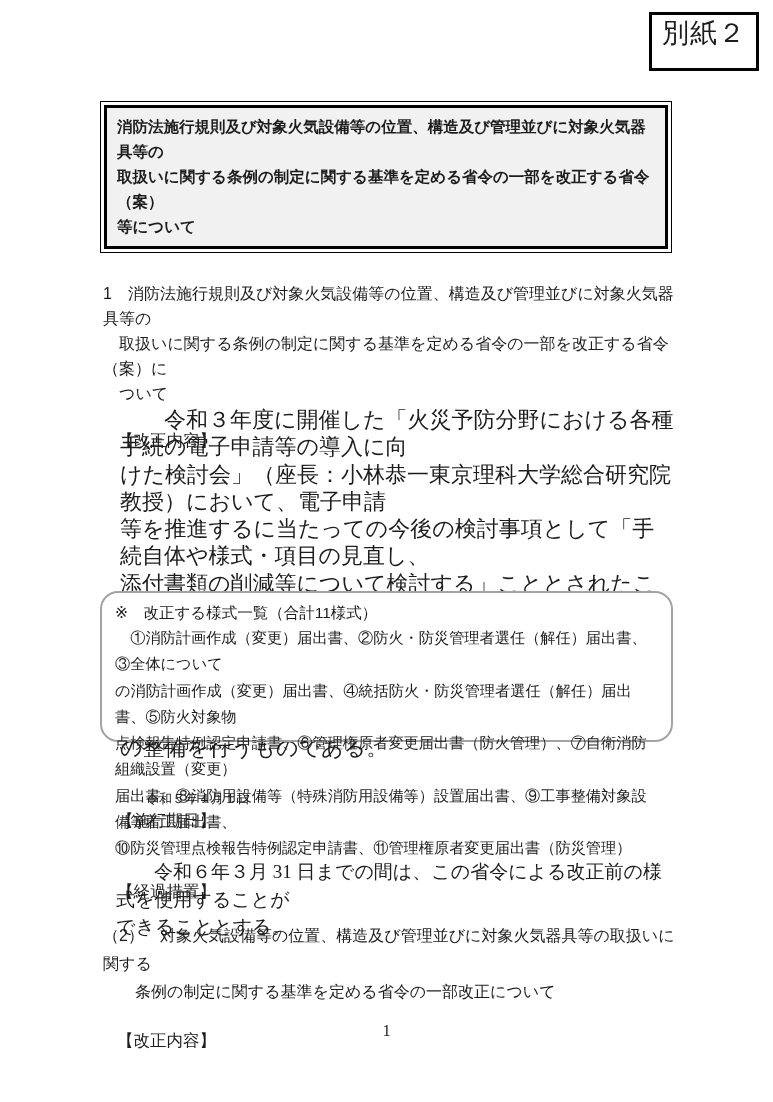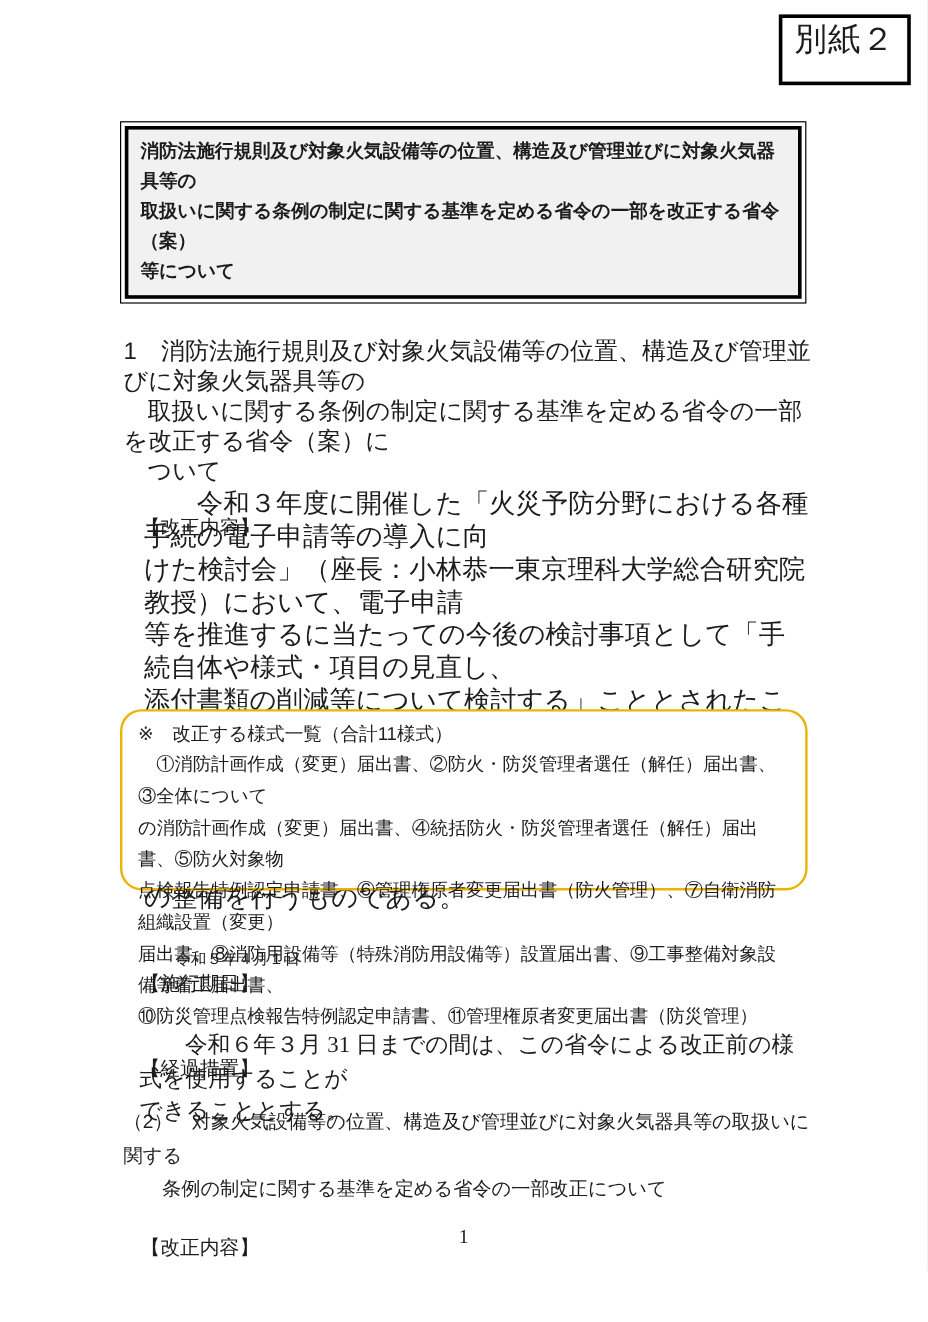--- a/index.html
+++ b/index.html
@@ -41,21 +41,21 @@
 
   .dateblock{
     position:absolute;top:206px;right:113px;
     text-align:right;
     font-size:17px;line-height:26px;
   }
 
   .sec1-heading{
     position:absolute;top:281px;left:103px;width:575px;
     font-family:"Liberation Sans","DejaVu Sans",sans-serif;
-    font-size:20px;line-height:25px;
+    font-size:16px;line-height:25px;
   }
   .sub1-heading{
     position:absolute;top:354px;left:103px;width:575px;
     font-family:"Liberation Sans","DejaVu Sans",sans-serif;
     font-size:16px;line-height:22px;
   }
   .label-heading{
     position:absolute;left:117px;
     font-family:"Liberation Sans","DejaVu Sans",sans-serif;
     font-size:16.5px;line-height:22px;margin-top:48px;
@@ -63,21 +63,21 @@
   .kaisei1-label{top:381px;}
   .kaisei1-body{
     position:absolute;top:406px;left:120px;width:556px;
     font-size:22px;line-height:27.3px;
     text-indent:2em;
   }
 
   .note-box{
     position:absolute;top:591px;left:100px;width:573px;height:151px;
     box-sizing:border-box;
-    border:2px solid #eab308;
+    border:2px solid #a3a3a3;
     border-radius:18px;
     padding:7px 12px 0 13px;
     background:#ffffff;
   }
   .note-heading{
     font-family:"Liberation Sans","DejaVu Sans",sans-serif;
     font-size:15.5px;line-height:25px;
   }
   .note-body{
     font-size:15.2px;line-height:26.3px;

